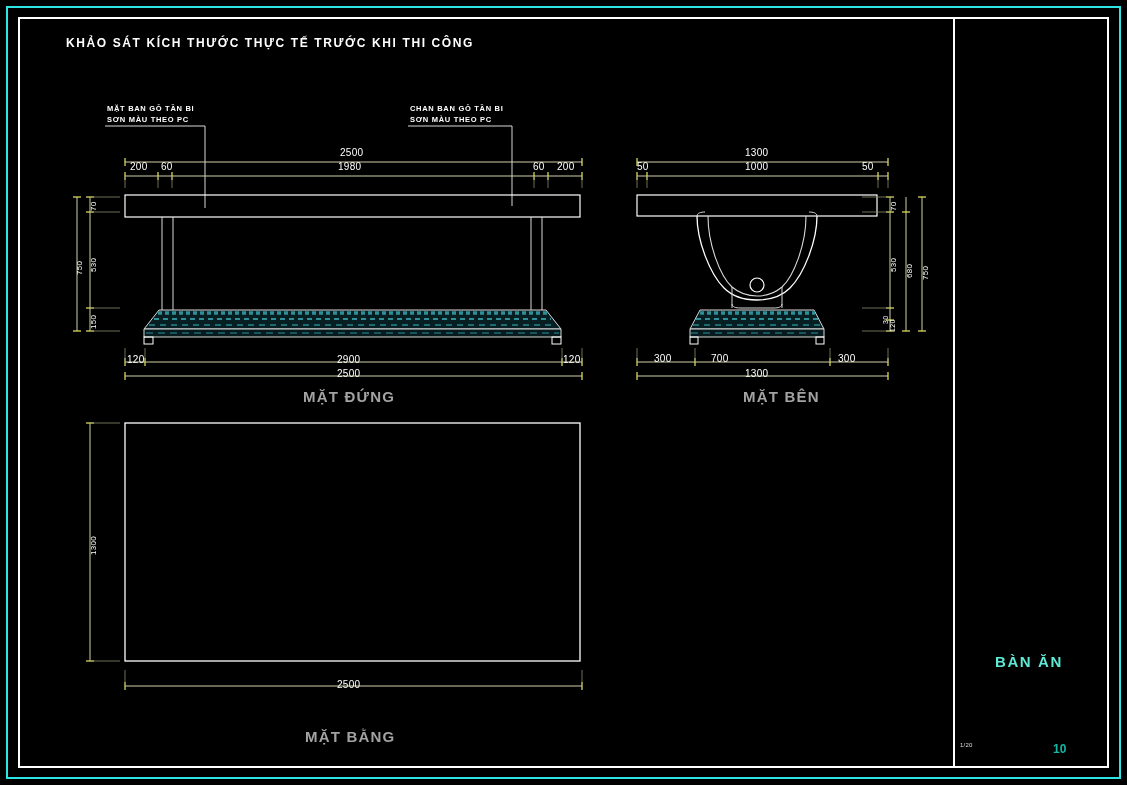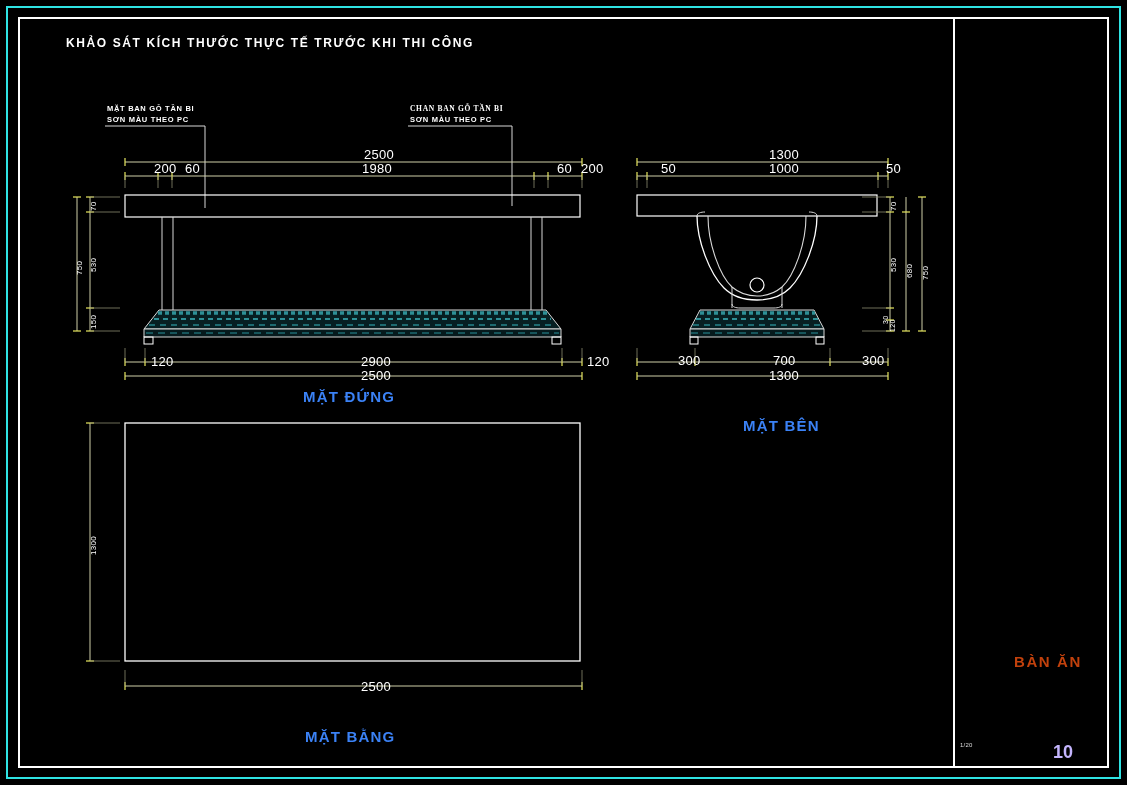--- a/index.html
+++ b/index.html
@@ -53,52 +53,50 @@
     font-weight: bold;
   }
   .header-text {
     font-size: 12px;
     letter-spacing: 1.6px;
     font-weight: bold;
   }
   .dim-text {
     color: #ffffff;
     font-family: "Liberation Sans", sans-serif;
-    font-size: 13px;
+    font-size: 10px;
     letter-spacing: 0.3px;
     white-space: nowrap;
-    margin-left: 24px;
   }
   .dim-text-v {
     color: #ffffff;
     font-family: "Liberation Sans", sans-serif;
     font-size: 8px;
     letter-spacing: 0.3px;
     white-space: nowrap;
     transform-origin: 0 0;
     transform: rotate(-90deg);
   }
   .view-title {
-    color: #3b82f6;
+    color: #a3a3a3;
     font-size: 15px;
     font-weight: bold;
     letter-spacing: 1.2px;
     white-space: nowrap;
   }
   .block-title {
-    color: #c2410c;
+    color: #5eead4;
     font-size: 15px;
     font-weight: bold;
     letter-spacing: 1.6px;
     white-space: nowrap;
-    margin-left: 19px;
   }
   .sheet-no {
-    color: #c4b5fd;
-    font-size: 18px;
+    color: #14b8a6;
+    font-size: 12px;
     font-weight: bold;
     white-space: nowrap;
   }
   .scale-text {
     color: #dddddd;
     font-size: 6px;
     white-space: nowrap;
     letter-spacing: 0.2px;
   }
   svg { display: block; overflow: visible; }
@@ -109,21 +107,21 @@
 <div id="cad-root">
 
   <div class="abs outer-border"></div>
   <div class="abs inner-border"></div>
   <div class="abs panel-divider"></div>
 
   <div class="abs cad-text header-text" style="left:66px; top:36px;">KHẢO SÁT KÍCH THƯỚC THỰC TẾ TRƯỚC KHI THI CÔNG</div>
 
   <div class="abs cad-text note-text" style="left:107px; top:104px;text-align:center;">MẶT BAN GỖ TẦN BI</div>
   <div class="abs cad-text note-text" style="left:107px; top:115px;">SƠN MÀU THEO PC</div>
-  <div class="abs cad-text note-text" style="left:410px; top:104px;font-family:Liberation Serif, serif;">CHAN BAN GỖ TẦN BI</div>
+  <div class="abs cad-text note-text" style="left:410px; top:104px;">CHAN BAN GỖ TẦN BI</div>
   <div class="abs cad-text note-text" style="left:410px; top:115px;">SƠN MÀU THEO PC</div>
 
   <svg class="abs" style="left:100px; top:118px; width:520px; height:100px;">
 
     <path d="M5,8 L105,8 L105,90" stroke="#d8d8d8" stroke-width="1" fill="none"></path>
 
     <path d="M308,8 L412,8 L412,88" stroke="#d8d8d8" stroke-width="1" fill="none"></path>
   </svg>
 
   <svg class="abs" style="left:118px; top:186px; width:470px; height:160px;">
@@ -324,25 +322,25 @@
       <line x1="263" y1="24" x2="263" y2="32"></line>
     </g>
     <g stroke="#8a8a70" stroke-width="0.8">
       <line x1="12" y1="0" x2="12" y2="14"></line>
       <line x1="70" y1="0" x2="70" y2="14"></line>
       <line x1="205" y1="0" x2="205" y2="14"></line>
       <line x1="263" y1="0" x2="263" y2="14"></line>
     </g>
   </svg>
   <div class="abs dim-text" style="left:654px; top:353px;">300</div>
-  <div class="abs dim-text" style="left:749px; top:353px;">700</div>
+  <div class="abs dim-text" style="left:711px; top:353px;">700</div>
   <div class="abs dim-text" style="left:838px; top:353px;">300</div>
   <div class="abs dim-text" style="left:745px; top:368px;">1300</div>
 
-  <div class="abs view-title" style="left:743px; top:388px;margin-top:29px;">MẶT BÊN</div>
+  <div class="abs view-title" style="left:743px; top:388px;">MẶT BÊN</div>
 
   <svg class="abs" style="left:118px; top:418px; width:475px; height:250px;">
     <rect x="7" y="5" width="455" height="238" fill="none" stroke="#ffffff" stroke-width="1.3"></rect>
   </svg>
 
   <svg class="abs" style="left:62px; top:418px; width:62px; height:250px;">
     <line x1="28" y1="5" x2="28" y2="243" stroke="#cfcfa8" stroke-width="1"></line>
     <g stroke="#e8e860" stroke-width="1.2">
       <line x1="24" y1="5" x2="32" y2="5"></line>
       <line x1="24" y1="243" x2="32" y2="243"></line>

